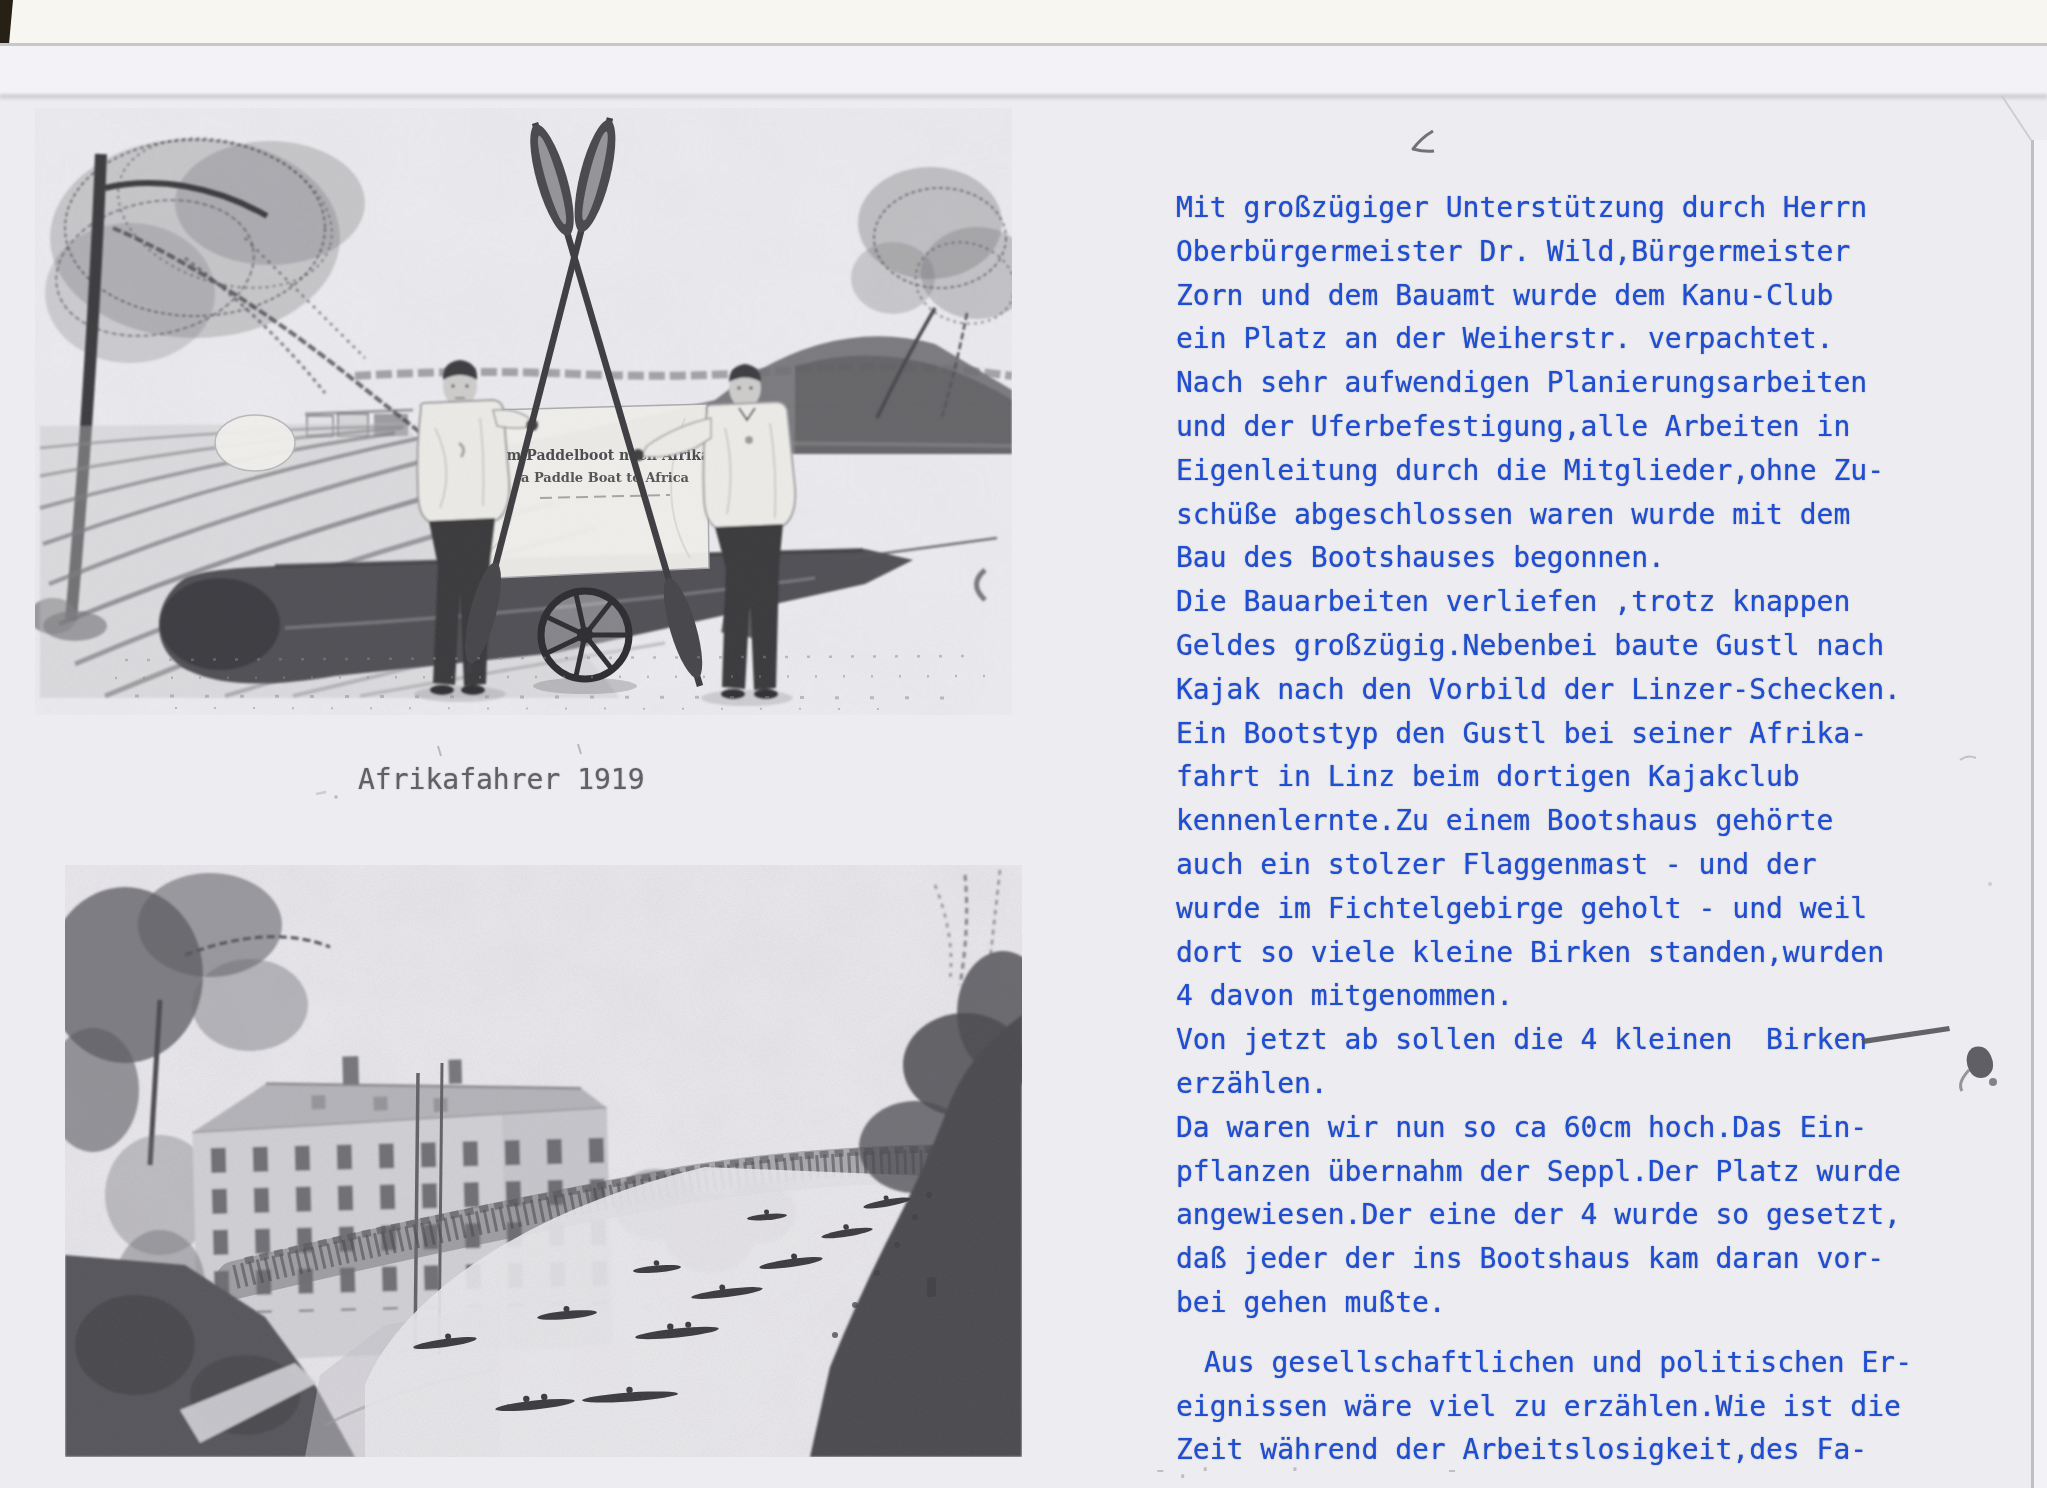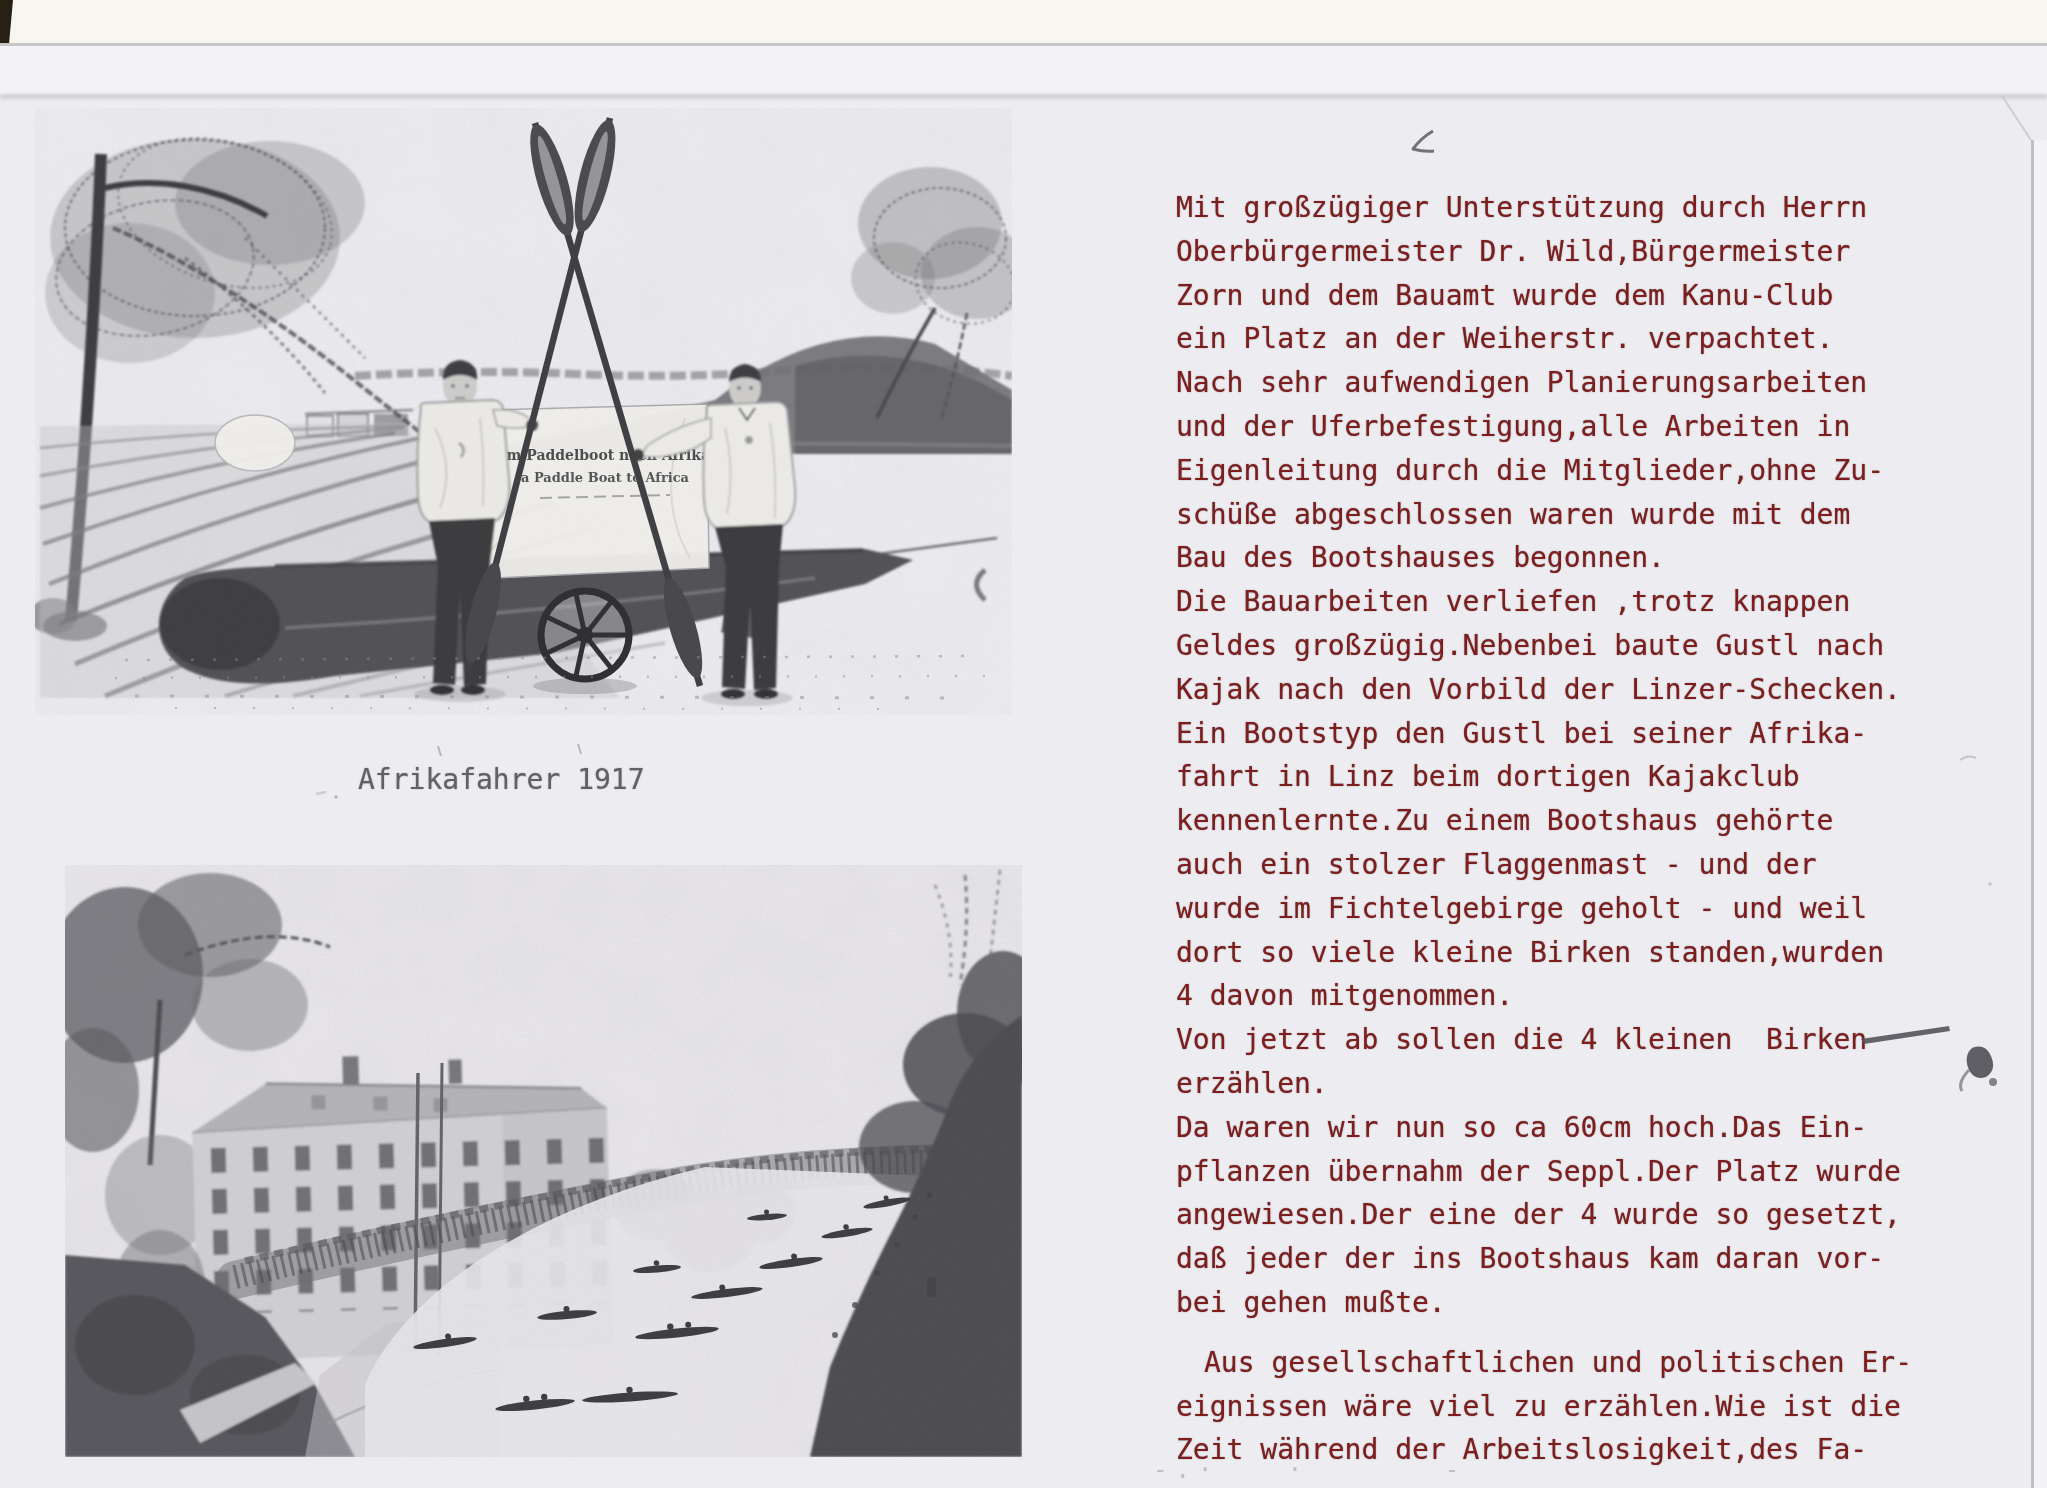--- a/index.html
+++ b/index.html
@@ -6,21 +6,21 @@
   .page{position:relative;width:2047px;height:1488px;background:#edecf1;overflow:hidden;
         font-family:"DejaVu Sans Mono","Liberation Mono",monospace;}
   .band1{position:absolute;left:0;top:0;width:2047px;height:43px;background:#f7f6f1;}
   .band2{position:absolute;left:0;top:45px;width:2047px;height:49px;background:#f3f2f6;}
   .scanline1{position:absolute;left:0;top:43px;width:2047px;height:3px;background:#bfbfc2;opacity:.85;}
   .scanline2{position:absolute;left:0;top:94px;width:2047px;height:5px;background:#d2d2d6;filter:blur(1.4px);}
   .edgeline{position:absolute;left:2031px;top:140px;width:3px;height:1348px;background:#b4b4b8;opacity:.8;}
   .edgestrip{position:absolute;left:2034px;top:140px;width:13px;height:1348px;background:#f3f2f7;}
   .cornermark{position:absolute;left:0;top:0;width:13px;height:43px;background:#262015;
               clip-path:polygon(0 0,100% 0,70% 100%,0 100%);}
-  .typed{position:absolute;left:1176px;top:186px;font-size:28px;line-height:43.8px;color:#7f1d1d;
+  .typed{position:absolute;left:1176px;top:186px;font-size:28px;line-height:43.8px;color:#1d4ed8;
          white-space:pre;text-shadow:0 0 1.2px rgba(74,74,79,.75);}
   .tline{height:43.8px;}
   .pgap{margin-top:16px;margin-left:28px;}
   .caption{position:absolute;left:358px;top:763px;font-size:28px;color:#55555a;
            text-shadow:0 0 1.4px rgba(100,100,105,.65);opacity:.92;white-space:pre;}
   .fragment{position:absolute;left:1153px;top:1456px;font-size:24px;color:#6a6a70;opacity:.35;
             filter:blur(.7px);white-space:pre;letter-spacing:8px;}
   svg{position:absolute;}
   .phototop{left:35px;top:108px;}
   .photobottom{left:65px;top:865px;}
@@ -353,21 +353,21 @@
         <circle cx="812" cy="408" r="3"></circle>
       <circle cx="832" cy="380" r="3"></circle>
         <circle cx="850" cy="352" r="3"></circle>
         <circle cx="864" cy="330" r="3"></circle>
       <rect x="862" y="412" width="9" height="20" rx="3"></rect>
     </g>
 
     <rect x="0" y="0" width="957" height="592" filter="url(#b_grain)" opacity="0.22"></rect>
   </svg>
 
-  <div class="caption">Afrikafahrer 1917</div>
+  <div class="caption">Afrikafahrer 1919</div>
 
   <div class="typed"><div class="tline">Mit großzügiger Unterstützung durch Herrn</div><div class="tline">Oberbürgermeister Dr. Wild,Bürgermeister</div><div class="tline">Zorn und dem Bauamt wurde dem Kanu-Club</div><div class="tline">ein Platz an der Weiherstr. verpachtet.</div><div class="tline">Nach sehr aufwendigen Planierungsarbeiten</div><div class="tline">und der Uferbefestigung,alle Arbeiten in</div><div class="tline">Eigenleitung durch die Mitglieder,ohne Zu-</div><div class="tline">schüße abgeschlossen waren wurde mit dem</div><div class="tline">Bau des Bootshauses begonnen.</div><div class="tline">Die Bauarbeiten verliefen ,trotz knappen</div><div class="tline">Geldes großzügig.Nebenbei baute Gustl nach</div><div class="tline">Kajak nach den Vorbild der Linzer-Schecken.</div><div class="tline">Ein Bootstyp den Gustl bei seiner Afrika-</div><div class="tline">fahrt in Linz beim dortigen Kajakclub</div><div class="tline">kennenlernte.Zu einem Bootshaus gehörte</div><div class="tline">auch ein stolzer Flaggenmast - und der</div><div class="tline">wurde im Fichtelgebirge geholt - und weil</div><div class="tline">dort so viele kleine Birken standen,wurden</div><div class="tline">4 davon mitgenommen.</div><div class="tline">Von jetzt ab sollen die 4 kleinen  Birken</div><div class="tline">erzählen.</div><div class="tline">Da waren wir nun so ca 60cm hoch.Das Ein-</div><div class="tline">pflanzen übernahm der Seppl.Der Platz wurde</div><div class="tline">angewiesen.Der eine der 4 wurde so gesetzt,</div><div class="tline">daß jeder der ins Bootshaus kam daran vor-</div><div class="tline">bei gehen mußte.</div><div class="tline pgap">Aus gesellschaftlichen und politischen Er-</div><div class="tline">eignissen wäre viel zu erzählen.Wie ist die</div><div class="tline">Zeit während der Arbeitslosigkeit,des Fa-</div></div>
 
   <div class="fragment">-.·   ·      -</div>
 
   <svg class="artifacts" width="2047" height="1488" viewBox="0 0 2047 1488">
     <path d="M 1433,131 Q 1421,138 1413,149 Q 1424,152 1434,151" stroke="#5c5c62" stroke-width="3" fill="none" stroke-linejoin="round" opacity="0.85"></path>
     <path d="M 2002,96 L 2031,140" stroke="#c6c6ca" stroke-width="2" opacity="0.8"></path>
     <polygon points="1861,1039 1949,1026 1950,1031 1864,1044" fill="#55555b" opacity="0.9" style="filter:blur(.4px)"></polygon>
     <g style="filter:blur(.4px)">

